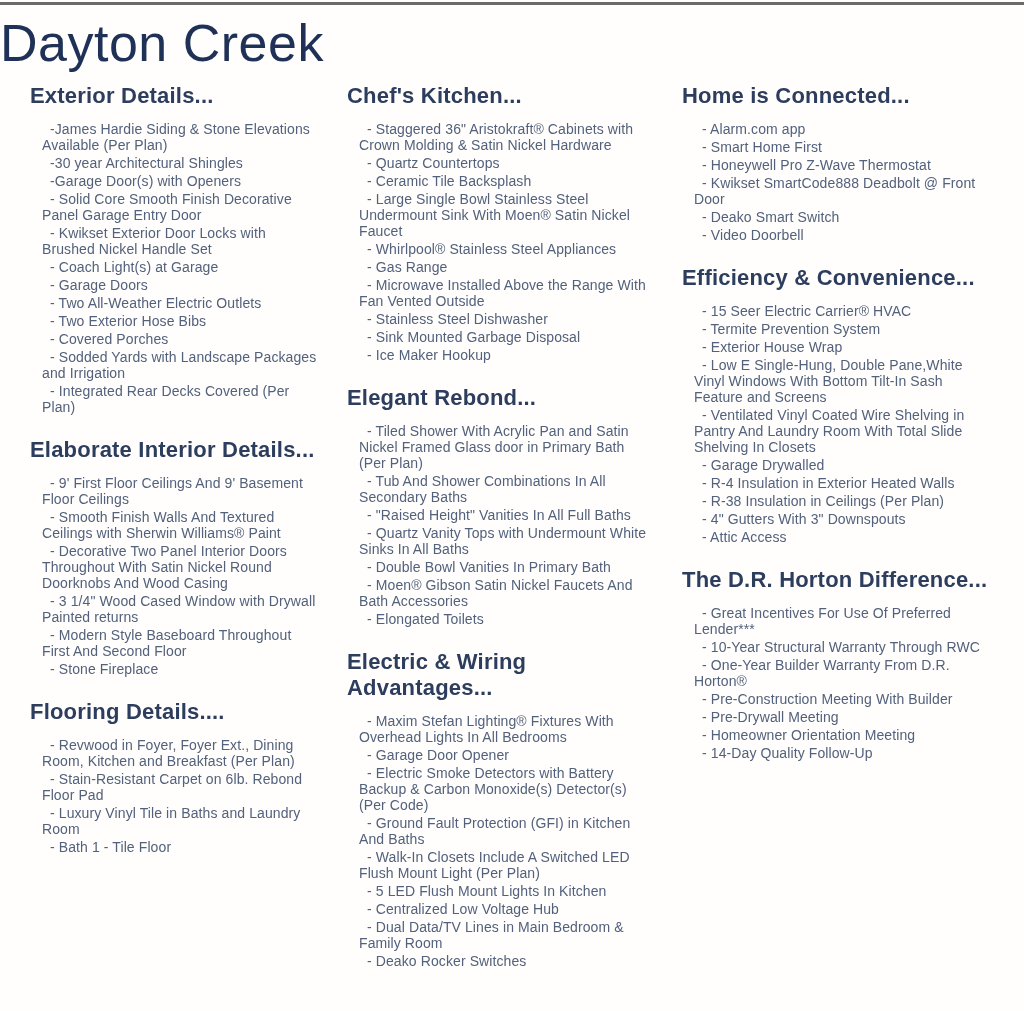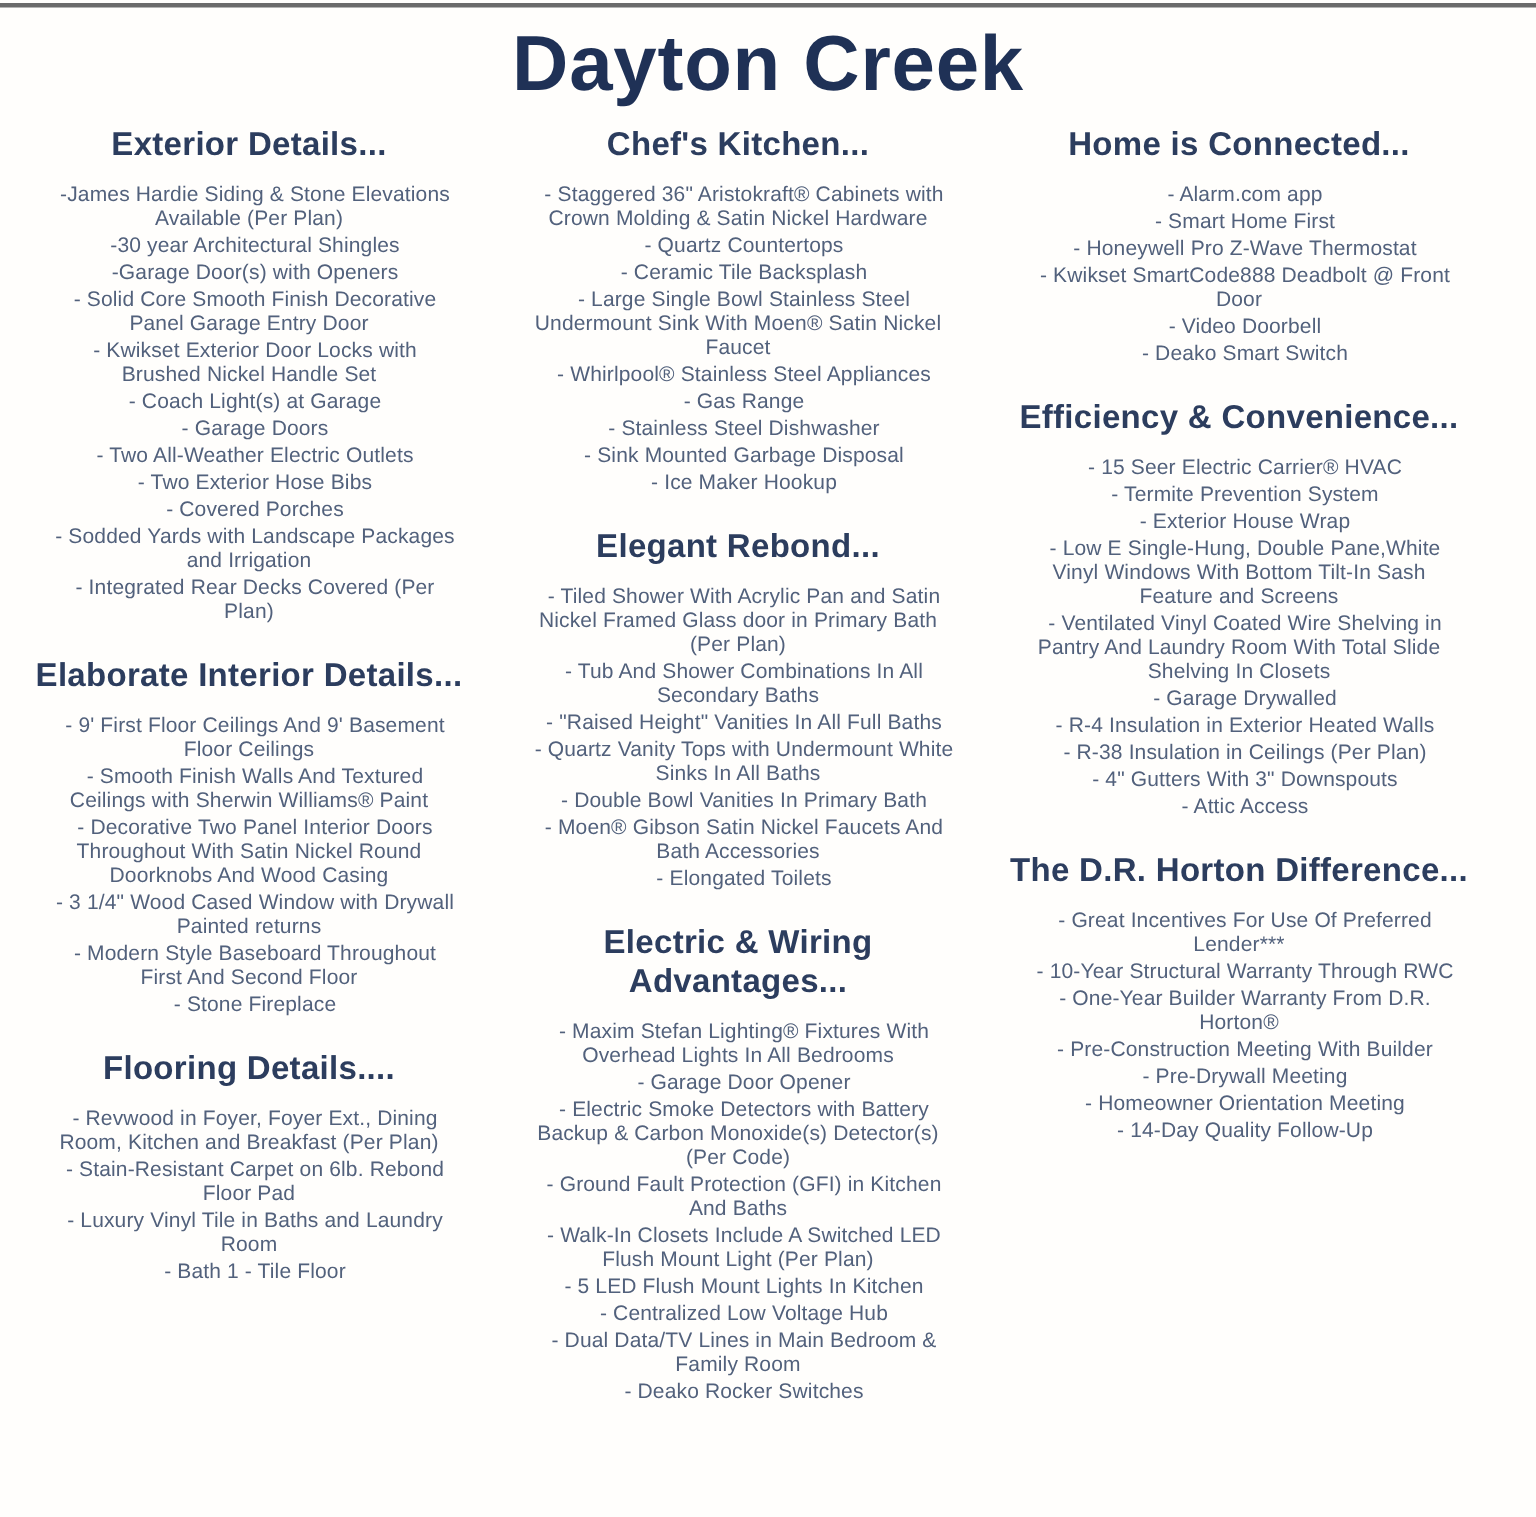--- a/index.html
+++ b/index.html
@@ -15,33 +15,32 @@
     -webkit-font-smoothing: antialiased;
   }
   .top-rule {
     margin-top: 2px;
     height: 3px;
     width: 100%;
     background: #6b6b6b;
   }
   .page-title {
     margin: 8px 0 10px 0;
-    text-align: center;
+    text-align: left;
     font-size: 52px;
-    font-weight: 700;
+    font-weight: 400;
     letter-spacing: 0.5px;
     color: #1f3156;
   }
   .columns {
     display: grid;
     grid-template-columns: 300px 318px 316px;
     column-gap: 17px;
-    padding-left: 16px;
+    padding-left: 30px;
     align-items: start;
-    text-align: center;
   }
   .section {
     margin-bottom: 22px;
   }
   .section-heading {
     margin: 0 0 8px 0;
     font-size: 22px;
     font-weight: 600;
     letter-spacing: 0.2px;
     color: #2c3d5e;
@@ -109,20 +108,21 @@
       <div class="column">
         <section class="section">
           <h2 class="section-heading">Chef's Kitchen...</h2>
           <ul class="feature-list">
             <li class="feature-item">- Staggered 36" Aristokraft® Cabinets with Crown Molding &amp; Satin Nickel Hardware</li>
             <li class="feature-item">- Quartz Countertops</li>
             <li class="feature-item">- Ceramic Tile Backsplash</li>
             <li class="feature-item">- Large Single Bowl Stainless Steel Undermount Sink With Moen® Satin Nickel Faucet</li>
             <li class="feature-item">- Whirlpool® Stainless Steel Appliances</li>
             <li class="feature-item">- Gas Range</li>
+            <li class="feature-item">- Microwave Installed Above the Range With Fan Vented Outside</li>
             <li class="feature-item">- Stainless Steel Dishwasher</li>
             <li class="feature-item">- Sink Mounted Garbage Disposal</li>
             <li class="feature-item">- Ice Maker Hookup</li>
           </ul>
         </section>
         <section class="section">
           <h2 class="section-heading">Elegant Rebond...</h2>
           <ul class="feature-list">
             <li class="feature-item">- Tiled Shower With Acrylic Pan and Satin Nickel Framed Glass door in Primary Bath (Per Plan)</li>
             <li class="feature-item">- Tub And Shower Combinations In All Secondary Baths</li>
@@ -149,22 +149,22 @@
         </section>
       </div>
       <div class="column">
         <section class="section">
           <h2 class="section-heading">Home is Connected...</h2>
           <ul class="feature-list">
             <li class="feature-item">- Alarm.com app</li>
             <li class="feature-item">- Smart Home First</li>
             <li class="feature-item">- Honeywell Pro Z-Wave Thermostat</li>
             <li class="feature-item">- Kwikset SmartCode888 Deadbolt @ Front Door</li>
+            <li class="feature-item">- Deako Smart Switch</li>
             <li class="feature-item">- Video Doorbell</li>
-            <li class="feature-item">- Deako Smart Switch</li>
           </ul>
         </section>
         <section class="section">
           <h2 class="section-heading">Efficiency &amp; Convenience...</h2>
           <ul class="feature-list">
             <li class="feature-item">- 15 Seer Electric Carrier® HVAC</li>
             <li class="feature-item">- Termite Prevention System</li>
             <li class="feature-item">- Exterior House Wrap</li>
             <li class="feature-item">- Low E Single-Hung, Double Pane,White Vinyl Windows With Bottom Tilt-In Sash Feature and Screens</li>
             <li class="feature-item">- Ventilated Vinyl Coated Wire Shelving in Pantry And Laundry Room With Total Slide Shelving In Closets</li>

